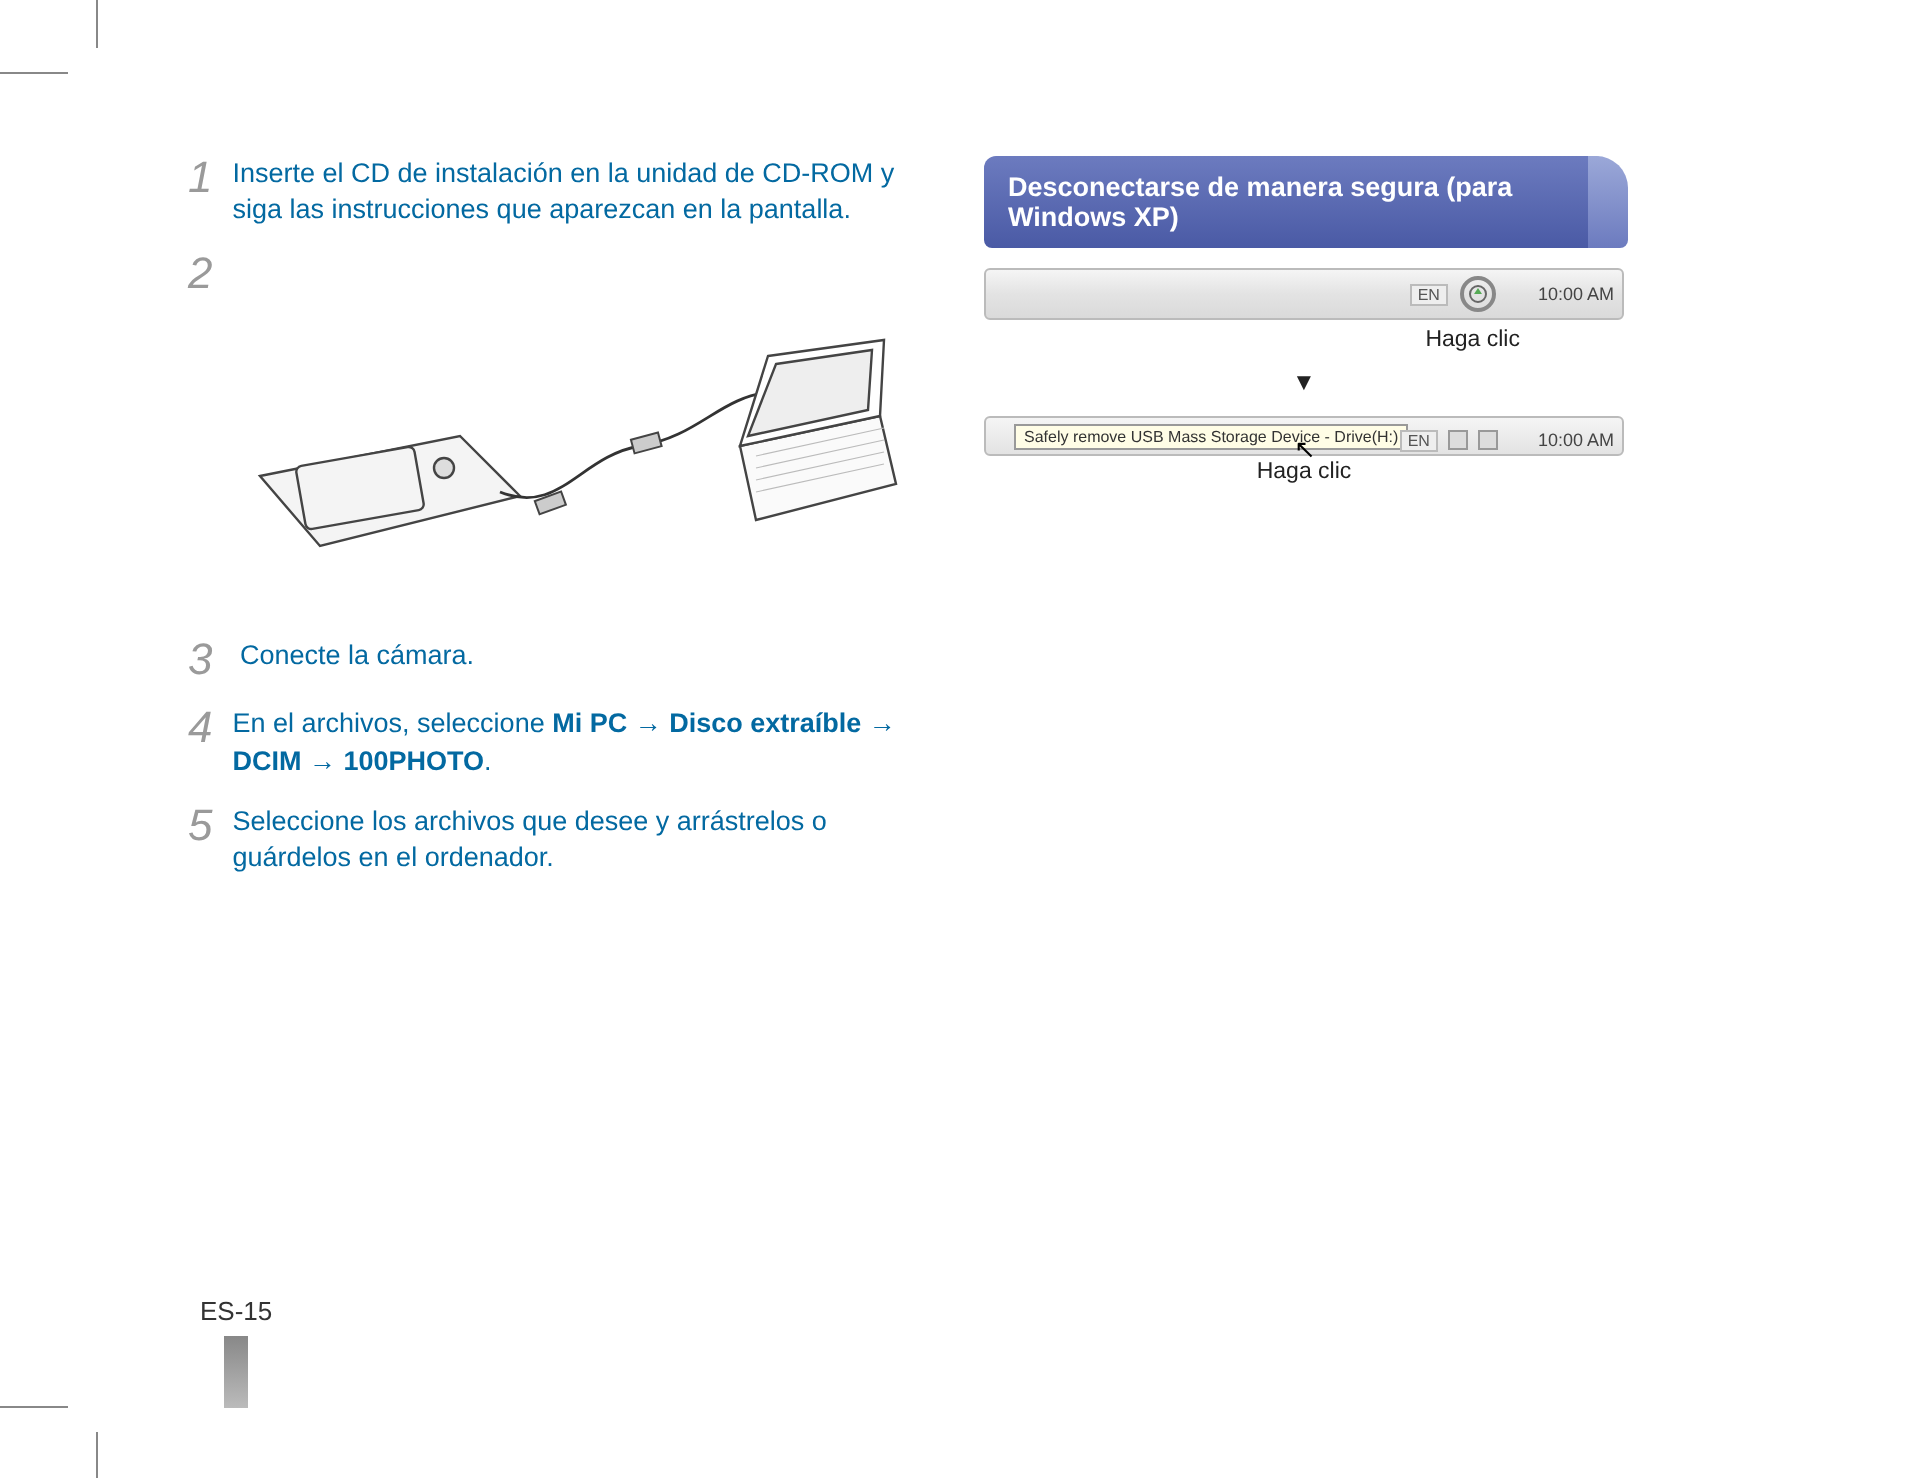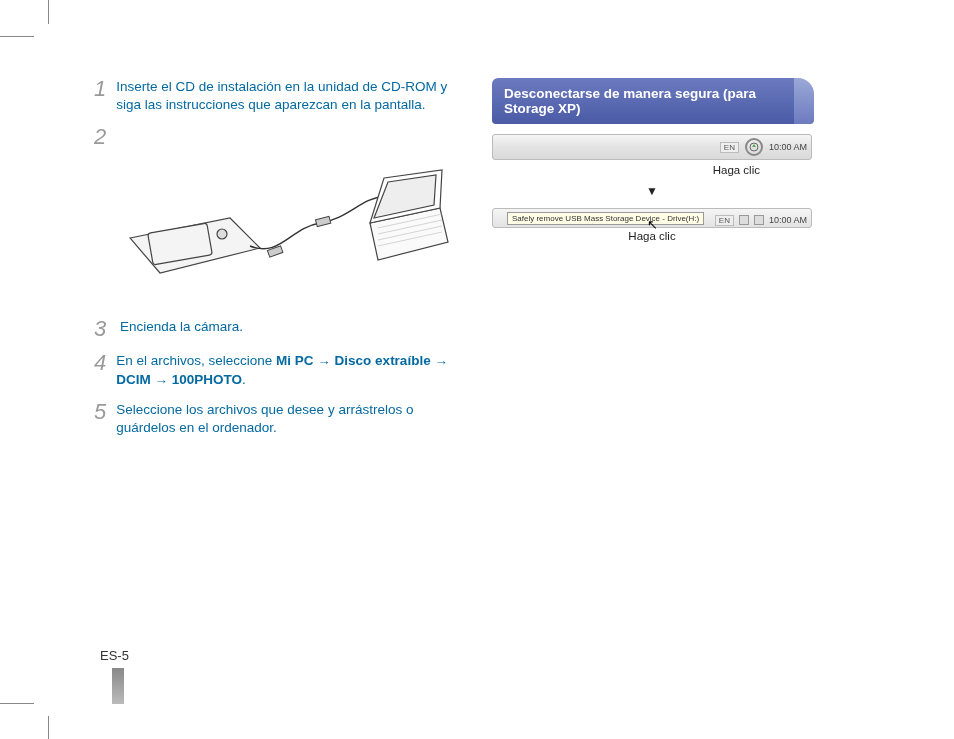--- a/index.html
+++ b/index.html
@@ -26,21 +26,21 @@
   .illust { width: 330px; height: 130px; margin: 8px 0 16px 26px; border: 0; }
 
   .callout-head { background: linear-gradient(#6c7bbf, #4a5aa5); color: #fff; font-weight: bold; font-size: 13.5px; padding: 8px 12px; border-radius: 6px 16px 4px 4px; position: relative; margin-bottom: 10px; }
   .callout-head:after { content:""; position:absolute; right:-2px; top:0; width:20px; height:100%; background: linear-gradient(#9ba8d8,#6c7bbf); border-radius: 0 16px 4px 0; }
 
   .taskbar { height: 26px; border: 1px solid #bbb; background: linear-gradient(#f5f5f5,#e3e3e3,#dadada); border-radius: 3px; position: relative; margin-bottom: 4px; }
   .taskbar .tray { position: absolute; right: 4px; top: 2px; height: 20px; display: flex; align-items: center; gap: 6px; font-size: 9px; color: #555; }
   .lang { border: 1px solid #bbb; padding: 0 3px; font-size: 8px; background: #eee; }
   .eject-icon { width: 18px; height: 18px; border-radius: 50%; border: 2px solid #888; display: inline-flex; align-items: center; justify-content: center; position: relative; }
   .eject-icon svg { width: 10px; height: 10px; }
-  .clock { font-size: 9px; color: #444; }
+  .clock { font-size: 9px; color: #444; margin-left: 15px; }
 
   .click-label { font-size: 11.5px; color: #222; text-align: right; padding-right: 52px; margin-bottom: 8px; }
   .click-label2 { font-size: 11.5px; color: #222; text-align: center; margin-top: 2px; }
 
   .arrow-down { text-align: center; font-size: 12px; color: #222; margin: 4px 0 10px 0; }
 
   .tooltipbar { height: 20px; border: 1px solid #bbb; background: linear-gradient(#f5f5f5,#e3e3e3); border-radius: 3px; position: relative; display:flex; align-items:center; }
   .tooltip { position: absolute; left: 14px; top: 3px; background: #fffde6; border: 1px solid #999; font-size: 8px; padding: 1px 4px; color: #333; }
   .cursor { position: absolute; left: 154px; top: 8px; font-size: 13px; color:#000; }
   .tray2 { position: absolute; right: 4px; top: 2px; height: 18px; display: flex; align-items: center; gap: 5px; font-size: 8px; color: #555; }
@@ -91,39 +91,39 @@
             <line x1="258" y1="60" x2="322" y2="46"></line>
             <line x1="258" y1="66" x2="322" y2="52"></line>
             <line x1="258" y1="72" x2="322" y2="58"></line>
             <line x1="258" y1="78" x2="322" y2="64"></line>
           </g>
         </g>
       </svg>
 
       <div class="step">
         <div class="step-num">3</div>
-        <div class="step-body">Encienda la cámara.</div>
+        <div class="step-body">Conecte la cámara.</div>
       </div>
 
       <div class="step">
         <div class="step-num">4</div>
         <div class="step-body">
           <span>En el archivos, seleccione </span><b>Mi PC → Disco extraíble → DCIM → 100PHOTO</b><span>.</span>
         </div>
       </div>
 
       <div class="step">
         <div class="step-num">5</div>
         <div class="step-body">Seleccione los archivos que desee y arrástrelos o guárdelos en el ordenador.</div>
       </div>
 
     </div>
 
     <div class="col-right">
-      <div class="callout-head">Desconectarse de manera segura (para Storage XP)</div>
+      <div class="callout-head">Desconectarse de manera segura (para Windows XP)</div>
 
       <div class="taskbar">
         <div class="tray">
           <span class="lang">EN</span>
           <span class="eject-icon">
             <svg viewBox="0 0 10 10">
                 <circle cx="5" cy="5" r="4" fill="none" stroke="#666" stroke-width="1"></circle>
                 <path d="M5 2 L7 5 L3 5 Z" fill="#5a5"></path>
               </svg>
           </span>
@@ -142,14 +142,14 @@
           <span class="small-icon"></span>
           <span class="small-icon"></span>
           <span class="clock">10:00 AM</span>
         </div>
       </div>
       <div class="click-label2">Haga clic</div>
     </div>
   </div>
 </div>
 
-<div class="page-num">ES-5</div>
+<div class="page-num">ES-15</div>
 <div class="tab-mark"></div>
 
 </body></html>

